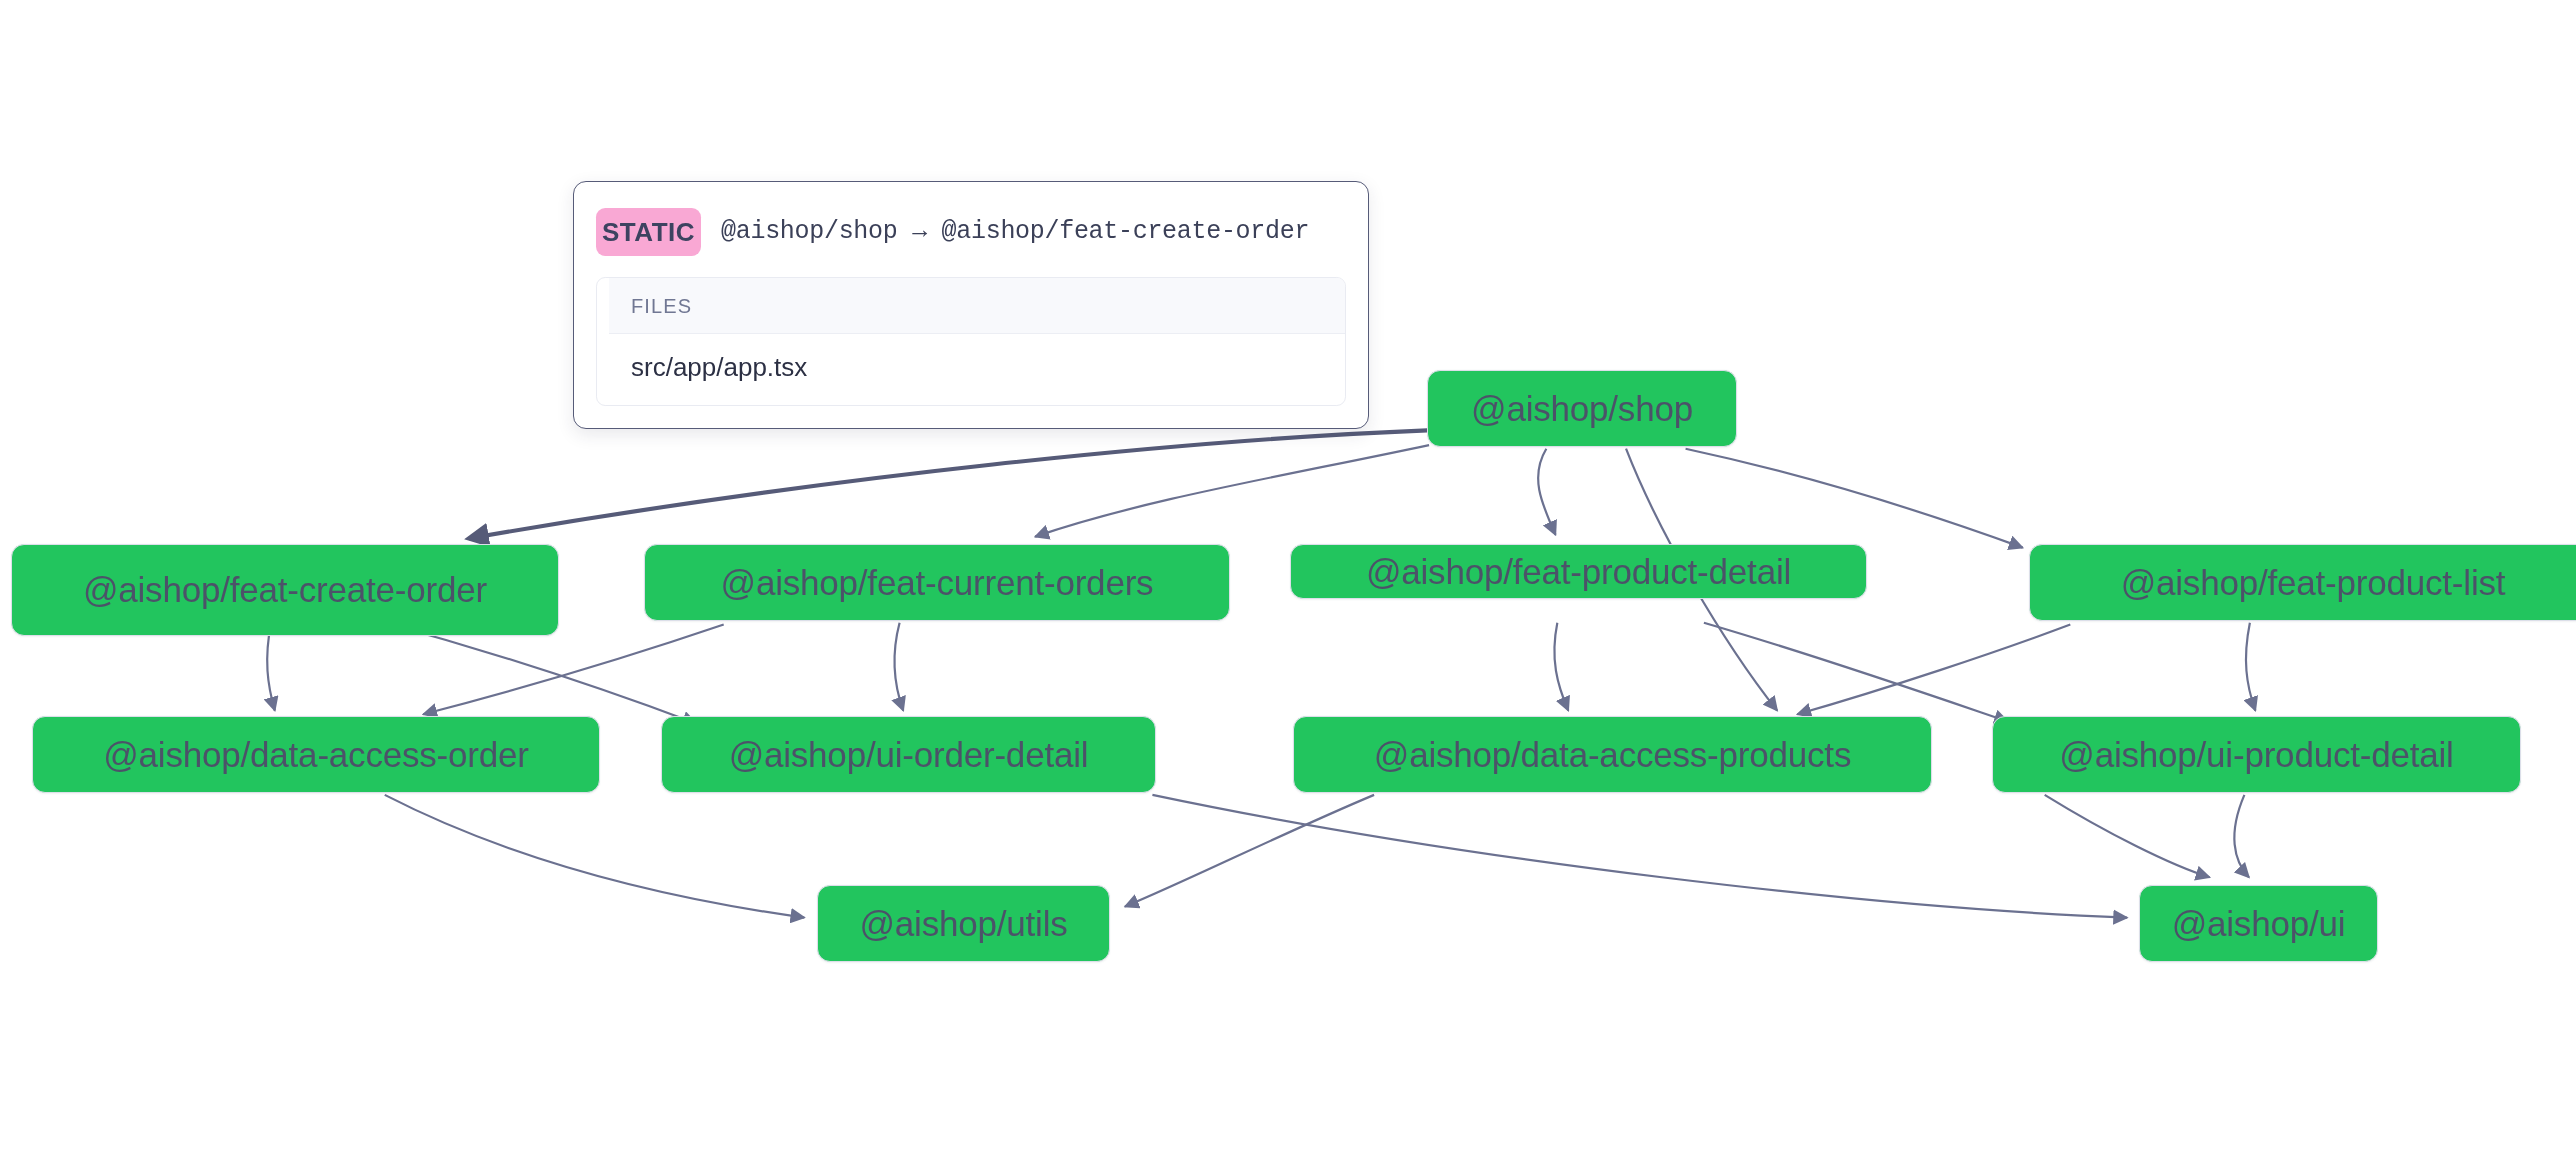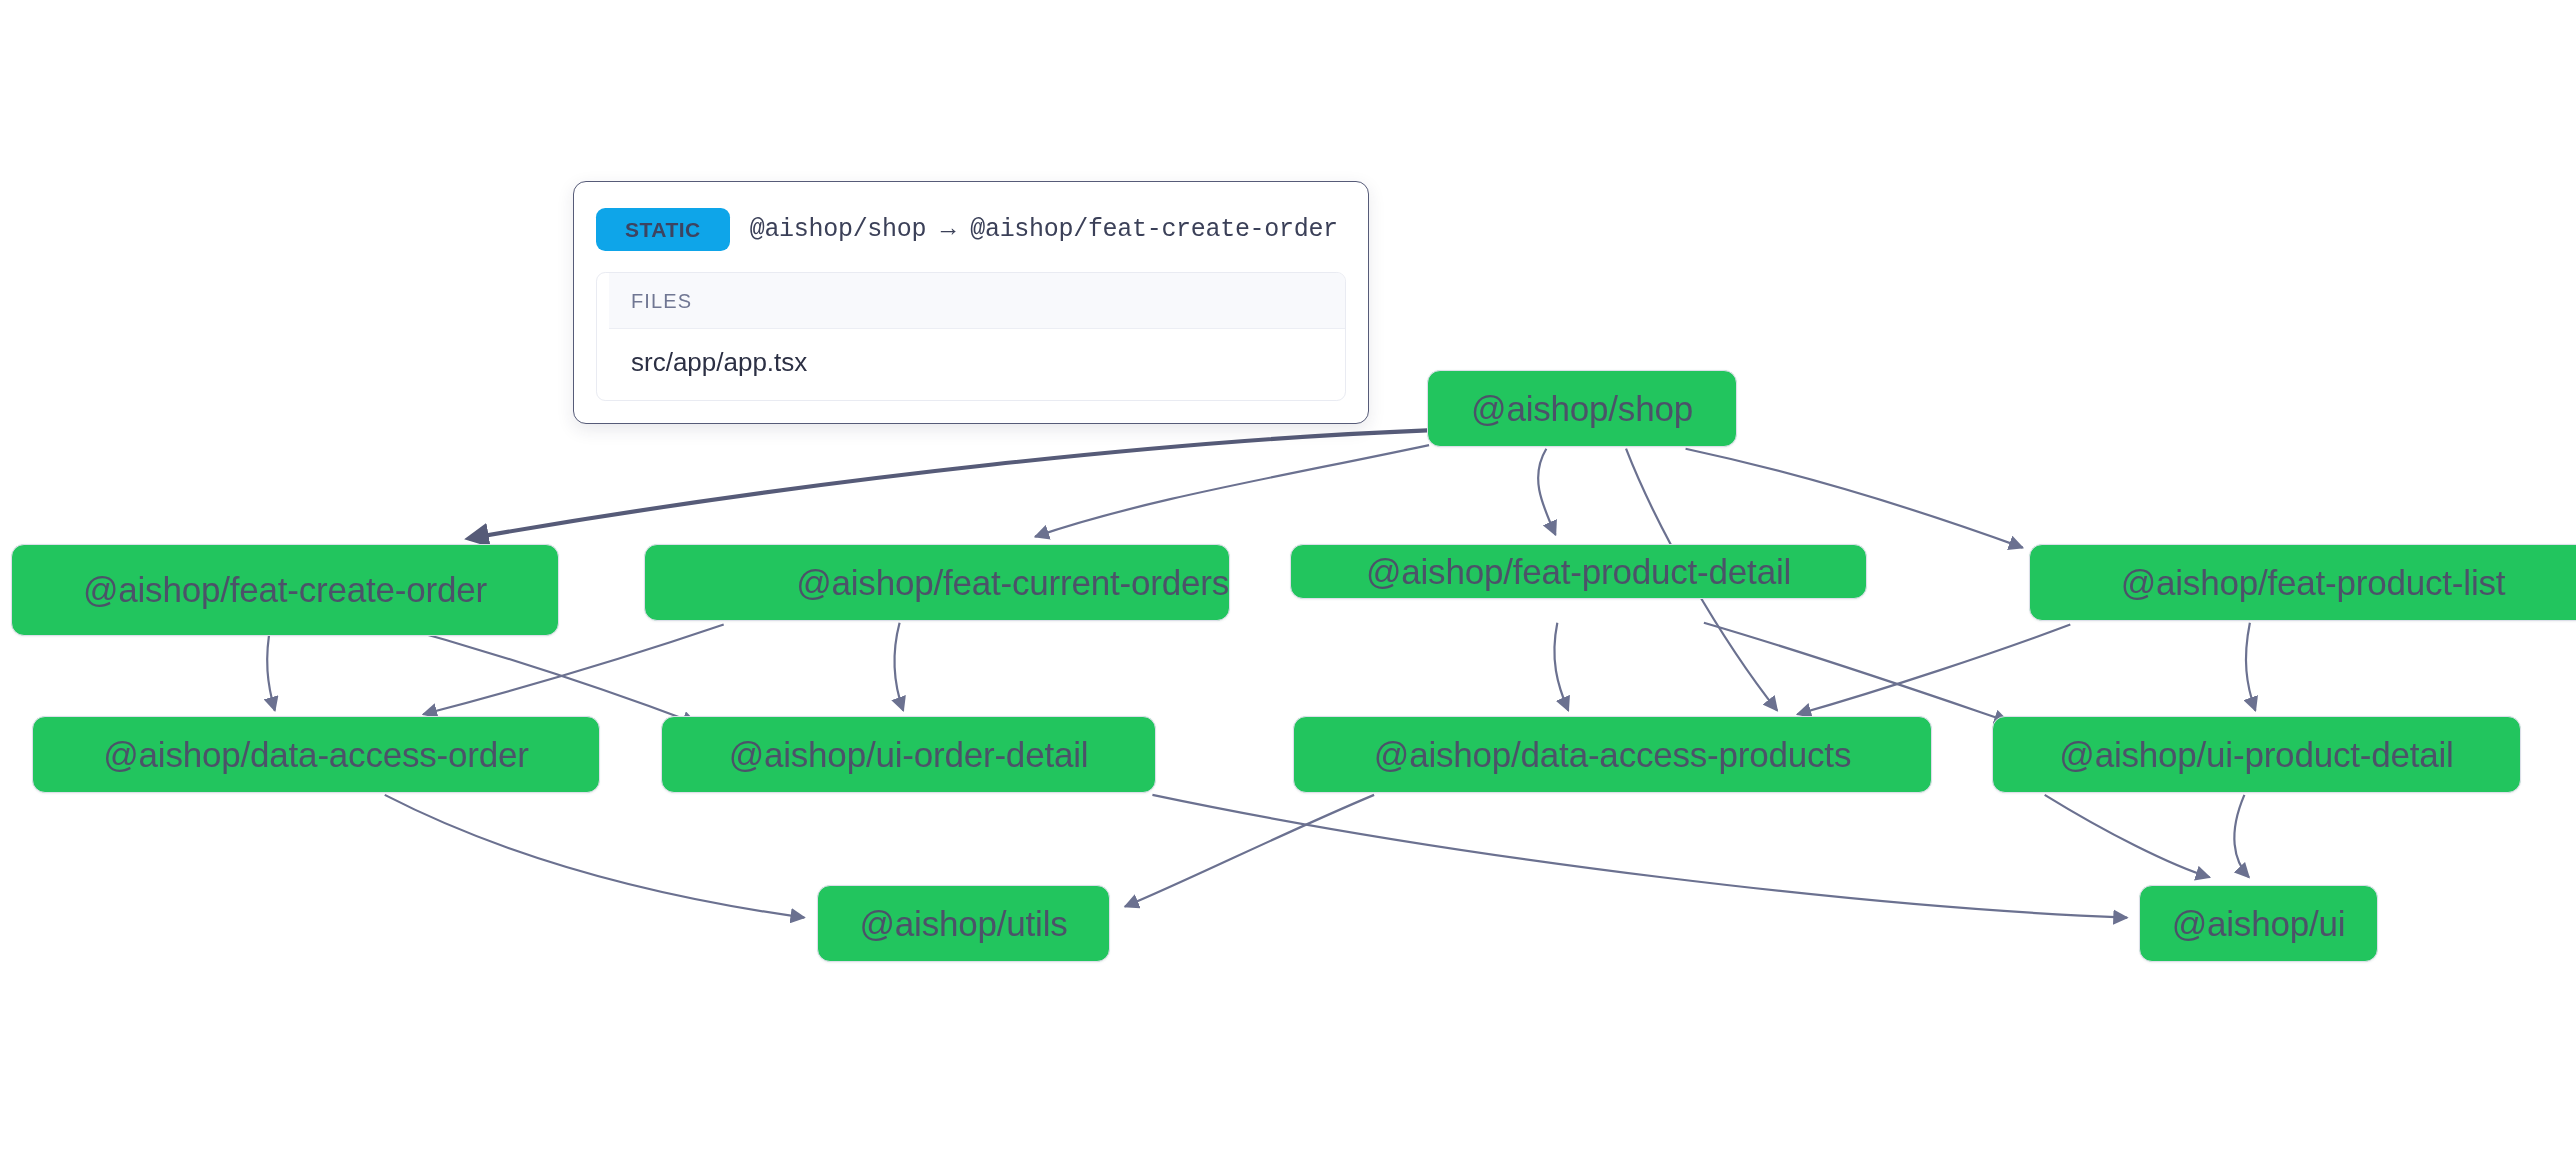--- a/index.html
+++ b/index.html
@@ -62,27 +62,27 @@
     padding: 20px 22px 22px 22px;
     z-index: 5;
   }
   .tt-head {
     display: flex;
     align-items: center;
     gap: 20px;
     padding: 5.5px 0 3.7px 0;
   }
   .tt-badge {
-    background: #0ea5e9;
+    background: #f9a8d4;
     color: #3d4360;
-    font-size: 21px;
+    font-size: 26px;
     font-weight: bold;
     letter-spacing: 0.5px;
     border-radius: 9.2px;
-    padding: 11px 29px;
+    padding: 11px 6px;
     line-height: 1;
     font-family: "Liberation Sans", sans-serif;
   }
   .tt-title {
     font-family: "Liberation Mono", monospace;
     font-size: 25px;
     color: #3b4058;
     letter-spacing: -0.3px;
     white-space: nowrap;
   }
@@ -147,21 +147,21 @@
       </g>
   </svg>
 
   <div id="nodes-group">
       <div class="node" style="left: 1427px; top: 370px; width: 310px; height: 77px;">
         <span class="node-label">@aishop/shop</span>
       </div>
       <div class="node" style="left: 11px; top: 544px; width: 548px; height: 92px;">
         <span class="node-label">@aishop/feat-create-order</span>
       </div>
-      <div class="node" style="left: 644px; top: 544px; width: 586px; height: 77px; justify-content: flex-end;">
+      <div class="node" style="left: 644px; top: 544px; width: 586px; height: 77px;">
         <span class="node-label">@aishop/feat-current-orders</span>
       </div>
       <div class="node" style="left: 1290px; top: 544px; width: 577px; height: 55px;">
         <span class="node-label">@aishop/feat-product-detail</span>
       </div>
       <div class="node" style="left: 2029px; top: 544px; width: 568px; height: 77px;">
         <span class="node-label">@aishop/feat-product-list</span>
       </div>
       <div class="node" style="left: 32px; top: 716px; width: 568px; height: 77px;">
         <span class="node-label">@aishop/data-access-order</span>

